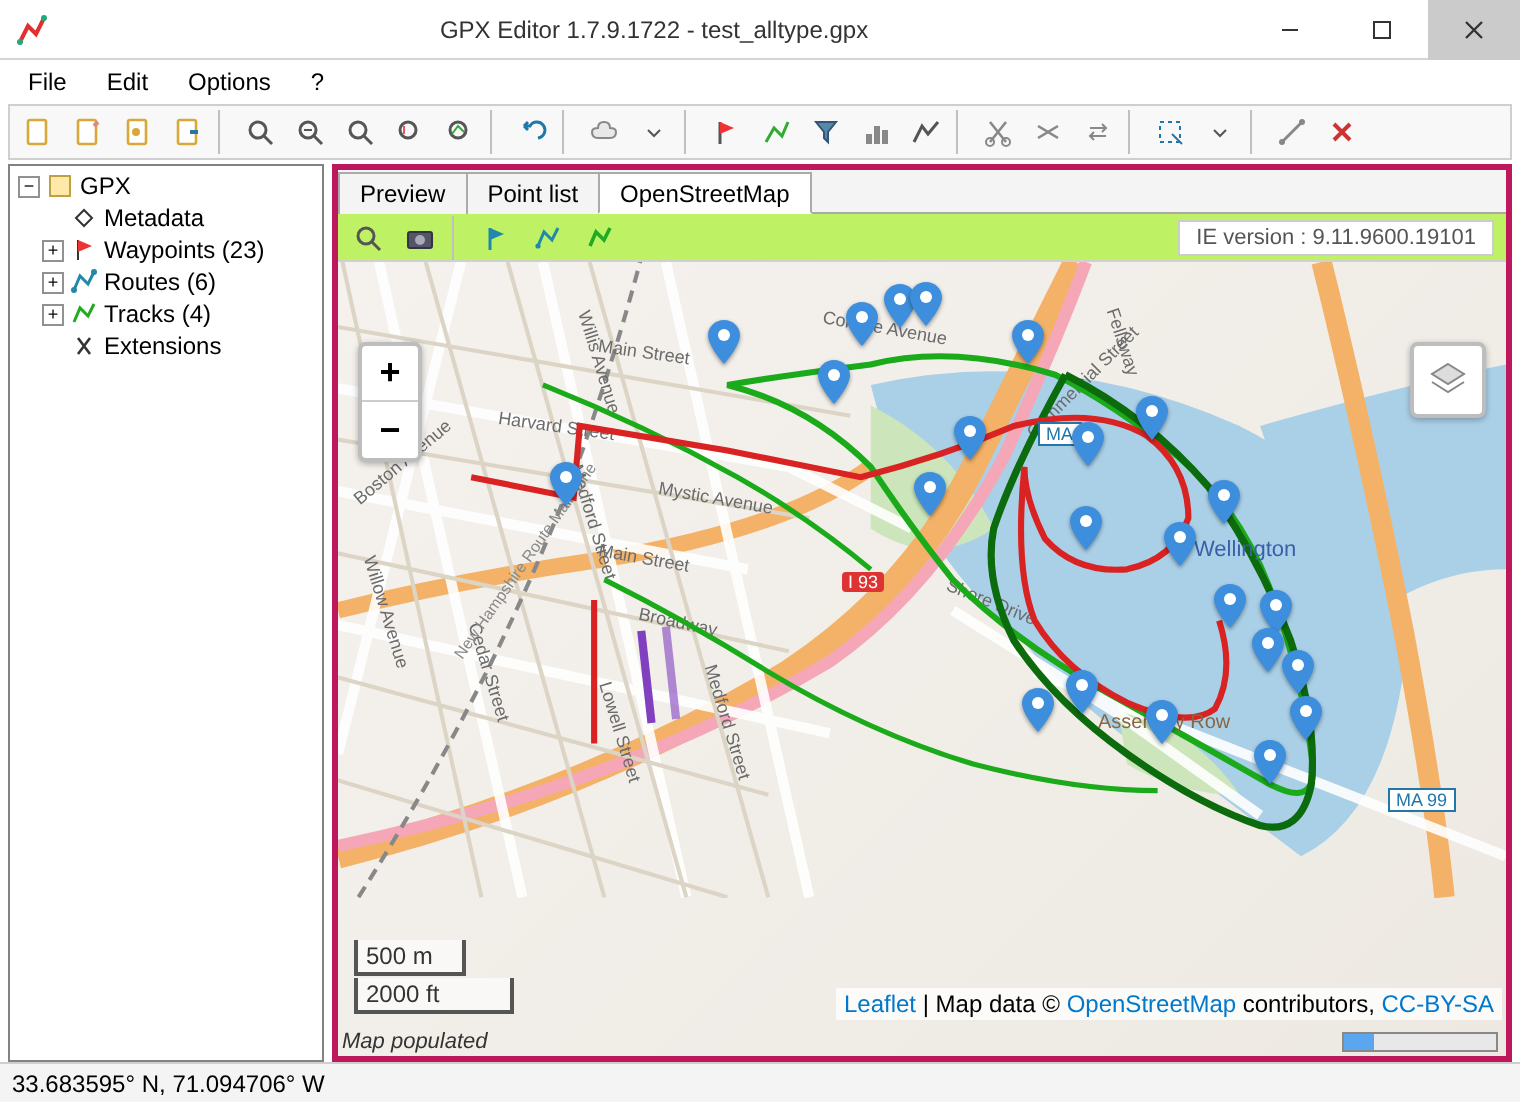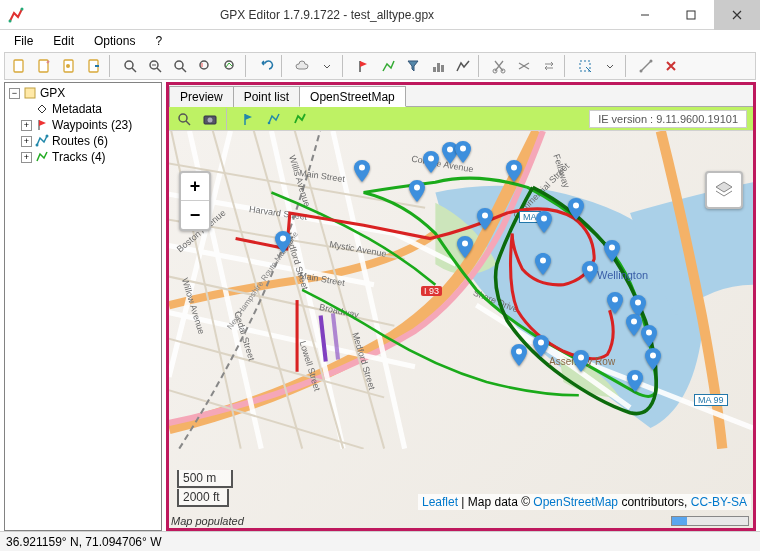--- a/index.html
+++ b/index.html
@@ -51,21 +51,21 @@
 
 .zoom-ctrl { position: absolute; left: 10px; top: 40px; border: 2px solid #bdbdbd; border-radius: 4px; background: #fff; box-shadow: 0 1px 3px rgba(0,0,0,.3); z-index: 10; }
 .zoom-btn { width: 28px; height: 28px; display: flex; align-items: center; justify-content: center; font-size: 18px; font-weight: bold; border-bottom: 1px solid #ccc; cursor: pointer; }
 .zoom-btn:last-child { border-bottom: none; }
 
 .layers-btn { position: absolute; right: 10px; top: 40px; width: 38px; height: 38px; border: 2px solid #bdbdbd; border-radius: 4px; background: #fff; box-shadow: 0 1px 3px rgba(0,0,0,.3); display: flex; align-items: center; justify-content: center; z-index: 10; }
 
 .scale-bar { position: absolute; left: 8px; bottom: 20px; font-size: 10px; color: #333; z-index: 10; }
 .scale-bar .row { border: 2px solid #555; border-top: none; padding: 1px 4px; background: rgba(255,255,255,.6); margin-bottom: 1px; }
 .scale-bar .row.top { width: 56px; }
-.scale-bar .row.bot { width: 52px; }
+.scale-bar .row.bot { width: 80px; }
 
 .attrib { position: absolute; right: 2px; bottom: 18px; font-size: 10px; background: rgba(255,255,255,.78); padding: 1px 4px; z-index: 10; }
 .attrib a { color: #0078cc; text-decoration: none; }
 .map-status { position: absolute; left: 2px; bottom: 1px; font-size: 11px; color: #333; z-index: 10; font-style: italic; }
 .dl-bar { position: absolute; right: 4px; bottom: 2px; width: 78px; height: 10px; background: linear-gradient(to right,#5aa6ef 0%,#5aa6ef 20%,#e8e8e8 20%); border: 1px solid #888; z-index: 10; }
 
 
 .roads { position: absolute; inset: 0; }
 
 
@@ -316,20 +316,29 @@
           </li>
           <li>
             <span class="expander">+</span>
             <span class="tree-icon">
                 <svg viewBox="0 0 14 14">
                   <path d="M2 11 L5 4 L9 8 L12 2" stroke="#2a2" fill="none" stroke-width="1.5"></path>
                 </svg>
               </span>
             <span>Tracks (4)</span>
           </li>
+          <li>
+            <span style="width:11px"></span>
+            <span class="tree-icon">
+                <svg viewBox="0 0 14 14">
+                  <path d="M4 3 L10 11 M10 3 L4 11" stroke="#333" stroke-width="1.3"></path>
+                </svg>
+              </span>
+            <span>Extensions</span>
+          </li>
         </ul>
       </div>
     </div>
   </div>
 
   <div class="right-pane">
     <div class="tabs">
       <div class="tab">Preview</div>
       <div class="tab">Point list</div>
       <div class="tab active">OpenStreetMap</div>
@@ -568,14 +577,14 @@
           <a href="#">Leaflet</a><span> | Map data © </span><a href="#">OpenStreetMap</a><span> contributors, </span><a href="#">CC-BY-SA</a>
         </div>
         <div class="map-status">Map populated</div>
         <div class="dl-bar"></div>
       </div>
     </div>
   </div>
 </div>
 
 <div class="statusbar">
-  <span>36.921159° N, 71.094706° W</span>
+  <span>33.683595° N, 71.094706° W</span>
 </div>
 
 </body></html>

